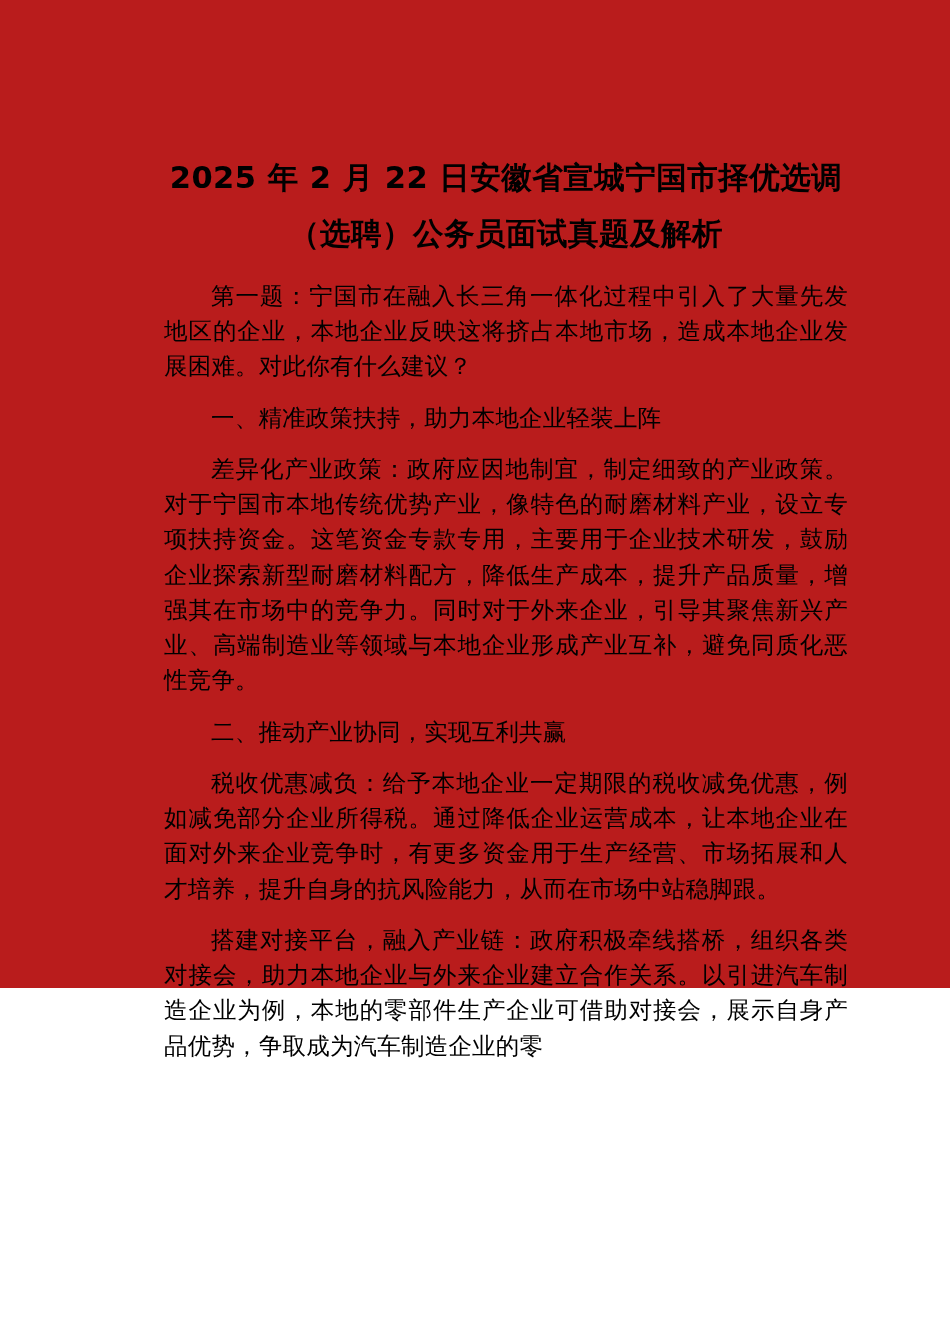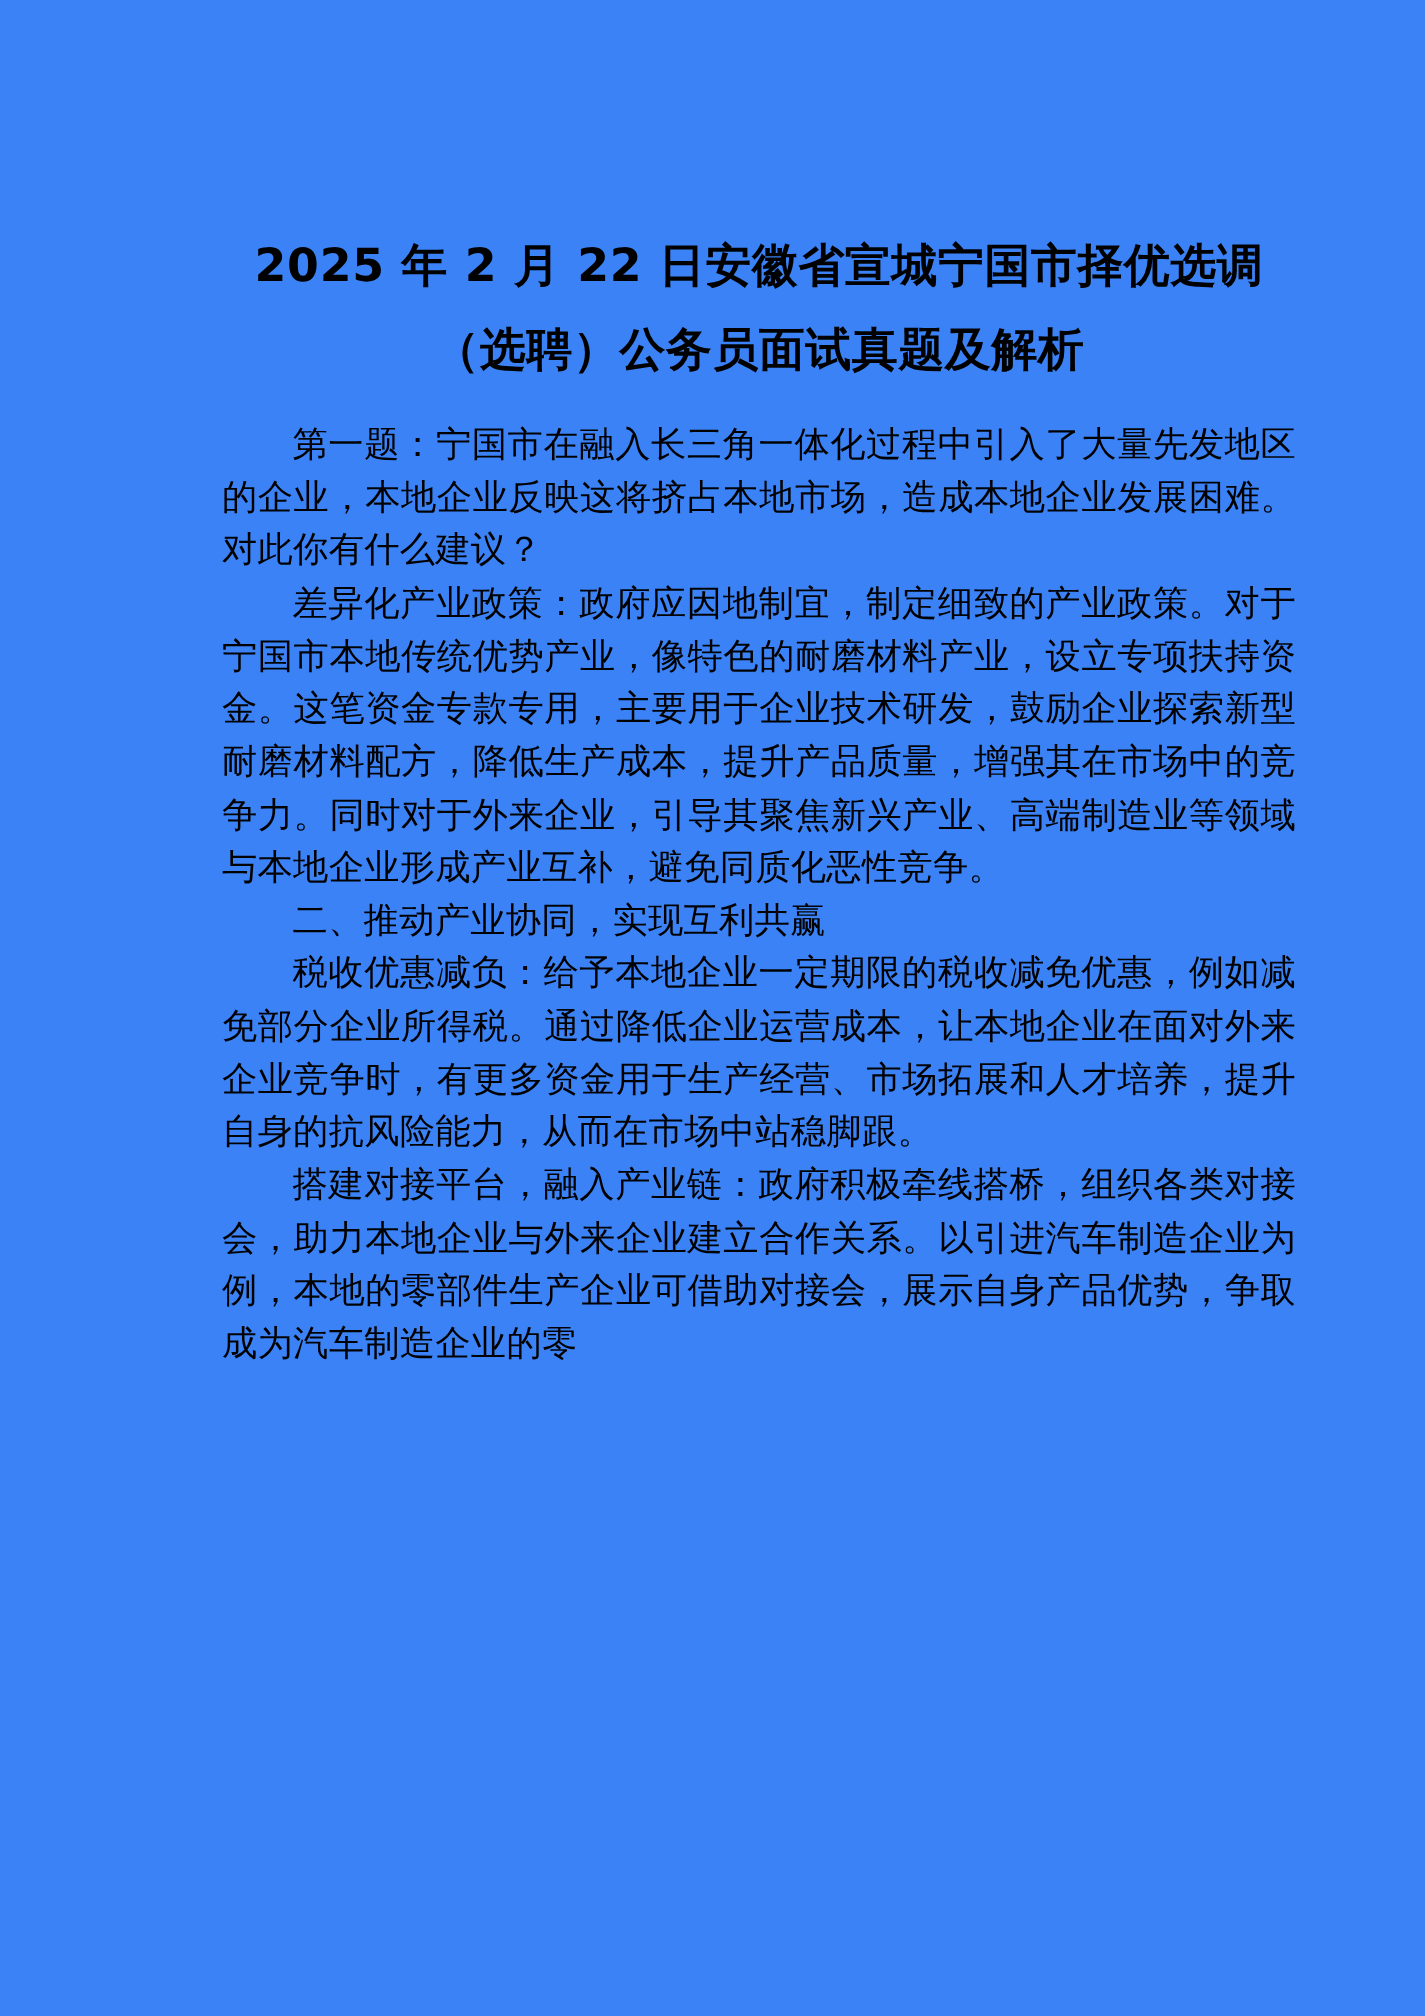--- a/index.html
+++ b/index.html
@@ -9,50 +9,51 @@
   }
   body {
     width: 950px;
     height: 1344px;
     font-family: "DejaVu Sans", "Liberation Sans", sans-serif;
     color: #000000;
     overflow: hidden;
   }
   .page {
     width: 950px;
-    height: 1344px;
+    height: 988px;
     box-sizing: border-box;
     padding: 150px 86px 40px 148px;
-    background: #3b82f6;
+    background: #b91c1c;
   }
   .doc-title {
     font-size: 30.5px;
     font-weight: bold;
     line-height: 1.85;
     text-align: center;
     letter-spacing: 0.5px;
     margin: 0 0 16px 0;
   }
   .body-block {
     font-size: 23.5px;
     line-height: 1.5;
     text-align: justify;
     letter-spacing: 0.2px;
   }
   .para {
-    margin: 0;
+    margin: 16px;
     text-indent: 2em;
     white-space: normal;
   }
 </style>
 </head>
 <body>
 
 <div class="page">
   <h1 class="doc-title">2025 年 2 月 22 日安徽省宣城宁国市择优选调（选聘）公务员面试真题及解析</h1>
   <div class="body-block">
     <p class="para">第一题：宁国市在融入长三角一体化过程中引入了大量先发地区的企业，本地企业反映这将挤占本地市场，造成本地企业发展困难。对此你有什么建议？</p>
+    <p class="para">一、精准政策扶持，助力本地企业轻装上阵</p>
     <p class="para">差异化产业政策：政府应因地制宜，制定细致的产业政策。对于宁国市本地传统优势产业，像特色的耐磨材料产业，设立专项扶持资金。这笔资金专款专用，主要用于企业技术研发，鼓励企业探索新型耐磨材料配方，降低生产成本，提升产品质量，增强其在市场中的竞争力。同时对于外来企业，引导其聚焦新兴产业、高端制造业等领域与本地企业形成产业互补，避免同质化恶性竞争。</p>
     <p class="para">二、推动产业协同，实现互利共赢</p>
     <p class="para">税收优惠减负：给予本地企业一定期限的税收减免优惠，例如减免部分企业所得税。通过降低企业运营成本，让本地企业在面对外来企业竞争时，有更多资金用于生产经营、市场拓展和人才培养，提升自身的抗风险能力，从而在市场中站稳脚跟。</p>
     <p class="para">搭建对接平台，融入产业链：政府积极牵线搭桥，组织各类对接会，助力本地企业与外来企业建立合作关系。以引进汽车制造企业为例，本地的零部件生产企业可借助对接会，展示自身产品优势，争取成为汽车制造企业的零</p>
   </div>
 </div>
 
 </body></html>

